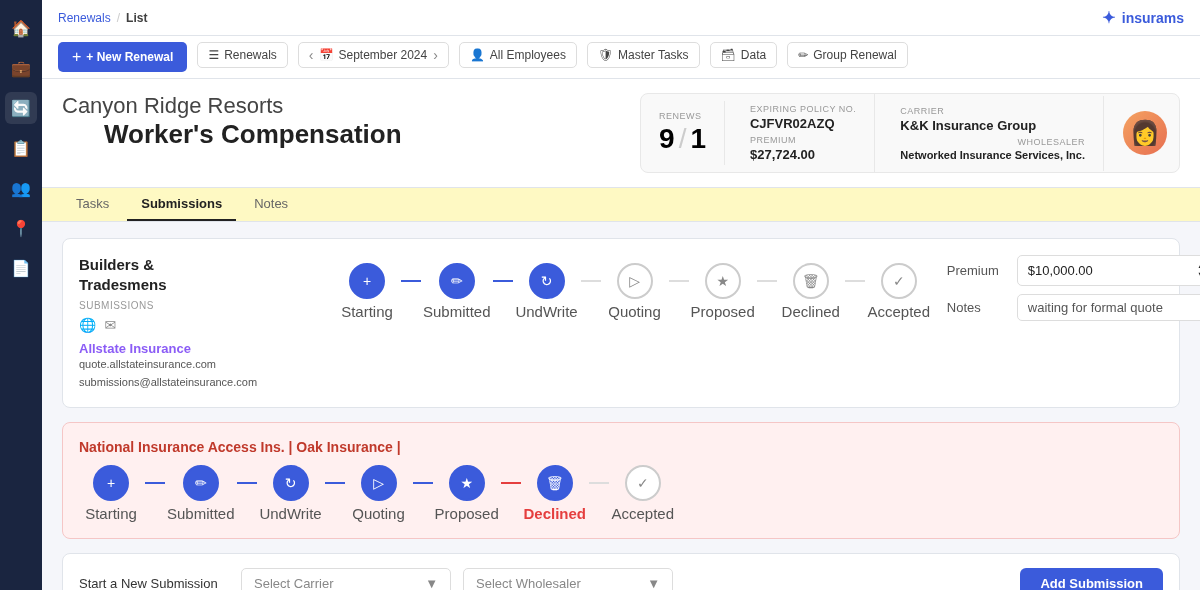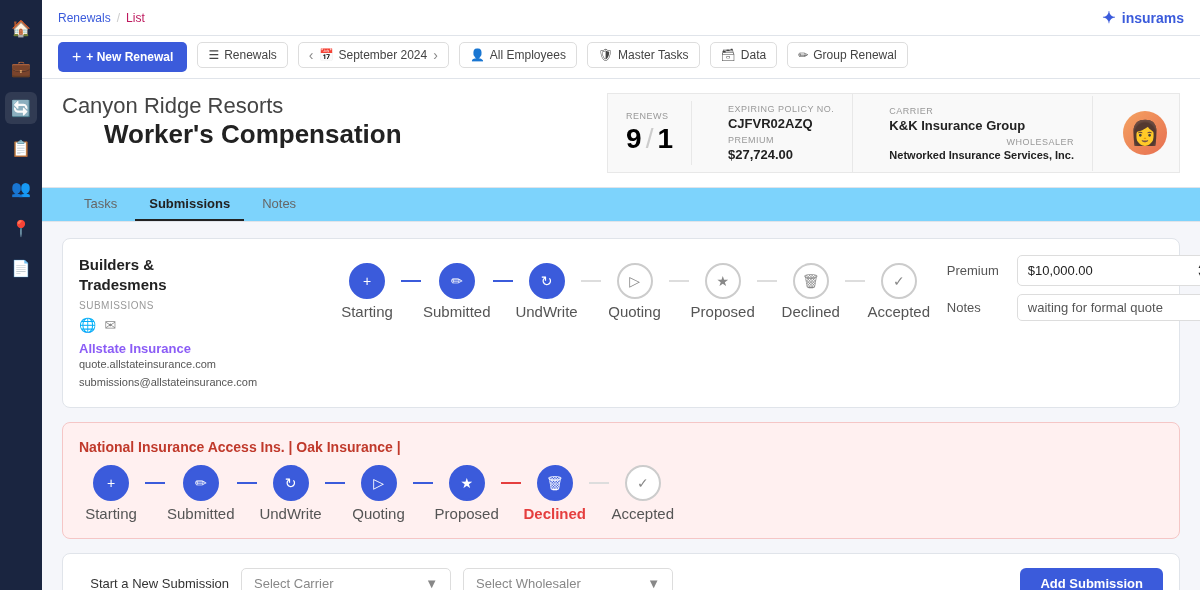--- a/index.html
+++ b/index.html
@@ -10,47 +10,47 @@
     .sidebar-icon { width: 32px; height: 32px; display: flex; align-items: center; justify-content: center; color: #8892a4; cursor: pointer; border-radius: 6px; font-size: 16px; }
     .sidebar-icon.active { color: #fff; background: rgba(255,255,255,0.1); }
 
     
     .main { flex: 1; display: flex; flex-direction: column; overflow: hidden; }
 
     
     .top-nav { background: #fff; border-bottom: 1px solid #e0e4ea; padding: 0 16px; display: flex; align-items: center; gap: 12px; height: 36px; font-size: 12px; color: #555; flex-shrink: 0; }
     .breadcrumb { display: flex; align-items: center; gap: 6px; color: #888; }
     .breadcrumb-sep { color: #ccc; }
-    .breadcrumb-current { font-weight: 400; color: #be185d; }
+    .breadcrumb-current { font-weight: 700; color: #404040; }
     .logo-area { margin-left: auto; display: flex; align-items: center; gap: 6px; color: #3b5bdb; font-weight: 700; font-size: 14px; }
 
     
     .action-bar { background: #fff; border-bottom: 1px solid #e0e4ea; padding: 6px 16px; display: flex; align-items: flex-start; gap: 10px; flex-shrink: 0; }
     .btn-new { background: #3b5bdb; color: #fff; border: none; padding: 6px 14px; border-radius: 5px; font-size: 12px; font-weight: 600; cursor: pointer; display: flex; align-items: center; gap: 5px; }
     .btn-new::before { content: '+'; font-size: 16px; font-weight: 300; }
     .action-btn { background: none; border: 1px solid #ddd; padding: 5px 10px; border-radius: 5px; font-size: 12px; color: #444; cursor: pointer; display: flex; align-items: center; gap: 5px; }
     .month-nav { display: flex; align-items: center; gap: 4px; border: 1px solid #ddd; border-radius: 5px; padding: 4px 8px; font-size: 12px; color: #444; }
     .month-nav button { background: none; border: none; cursor: pointer; color: #888; font-size: 14px; padding: 0 2px; }
 
     
     .policy-header { background: #fff; padding: 14px 20px; display: flex; align-items: flex-start; gap: 20px; border-bottom: 1px solid #e0e4ea; flex-shrink: 0; }
     .policy-title { flex: 1; }
     .policy-company { font-size: 22px; color: #444; font-weight: 400; }
     .policy-type { font-size: 26px; font-weight: 700; color: #222; line-height: 1.2; margin-left: 42px; }
-    .policy-meta { display: flex; align-items: center; gap: 18px; margin-left: auto; background: #f9f9f9; border: 1px solid #e8e8e8; border-radius: 0; overflow: hidden; }
+    .policy-meta { display: flex; align-items: center; gap: 7px; margin-left: auto; background: #f9f9f9; border: 1px solid #e8e8e8; border-radius: 8px; overflow: hidden; }
     .meta-block { padding: 10px 18px; border-right: 1px solid #e8e8e8; }
     .meta-block:last-child { border-right: none; }
     .meta-label { font-size: 9px; color: #999; text-transform: uppercase; letter-spacing: 0.5px; margin-bottom: 2px; }
     .meta-value { font-size: 13px; font-weight: 600; color: #222; }
     .meta-date { display: flex; gap: 2px; }
     .avatar-block { padding: 8px 12px; display: flex; align-items: center; }
     .avatar { width: 44px; height: 44px; border-radius: 50%; background: #ddd; overflow: hidden; display: flex; align-items: center; justify-content: center; font-size: 18px; }
 
     
-    .tabs-bar { background: #7dd3fc; padding: 0 28px; border-bottom: 1px solid #e0e4ea; display: flex; gap: 4px; flex-shrink: 0; }
+    .tabs-bar { background: #fef9c3; padding: 0 20px; border-bottom: 1px solid #e0e4ea; display: flex; gap: 4px; flex-shrink: 0; }
     .tab { padding: 8px 14px; font-size: 13px; color: #666; cursor: pointer; border-bottom: 2px solid transparent; }
     .tab.active { color: #222; font-weight: 600; border-bottom: 2px solid #222; }
 
     
     .content { flex: 1; overflow-y: auto; padding: 16px 20px; background: #f5f6fa; display: flex; flex-direction: column; gap: 14px; }
 
     
     .submission-card { background: #fff; border: 1px solid #e0e4ea; border-radius: 8px; padding: 16px; display: flex; align-items: flex-start; gap: 16px; }
     .submission-card.declined { background: #fff0f0; border-color: #f5c6c6; }
     .carrier-info { min-width: 240px; }
@@ -74,21 +74,21 @@
     .step-label { font-size: 15px; color: #555; text-align: center; }
     .step-label.declined-label { color: #e53e3e; font-weight: 700; }
     .step-connector { width: 20px; height: 2px; background: #3b5bdb; margin-top: 17px; }
     .step-connector.inactive { background: #ddd; }
 
     
     .declined-header { font-size: 14px; font-weight: 700; color: #c0392b; margin-bottom: 10px; }
 
     
     .new-submission-row { background: #fff; border: 1px solid #e0e4ea; border-radius: 8px; padding: 14px 16px; display: flex; align-items: center; gap: 12px; }
-    .new-sub-label { font-size: 13px; color: #333; font-weight: 500; min-width: 150px; text-align: right; }
+    .new-sub-label { font-size: 13px; color: #333; font-weight: 500; min-width: 150px; }
     .select-dropdown { border: 1px solid #ddd; border-radius: 5px; padding: 7px 12px; font-size: 13px; color: #888; display: flex; align-items: center; justify-content: space-between; background: #fff; min-width: 210px; cursor: pointer; }
     .add-sub-btn { margin-left: auto; background: #3b5bdb; color: #fff; border: none; padding: 8px 20px; border-radius: 6px; font-size: 13px; font-weight: 600; cursor: pointer; }
   </style>
 </head>
 <body>
 
 <div class="sidebar">
   <div class="sidebar-icon" style="color:#fff;">🏠</div>
   <div class="sidebar-icon">💼</div>
   <div class="sidebar-icon active">🔄</div>

